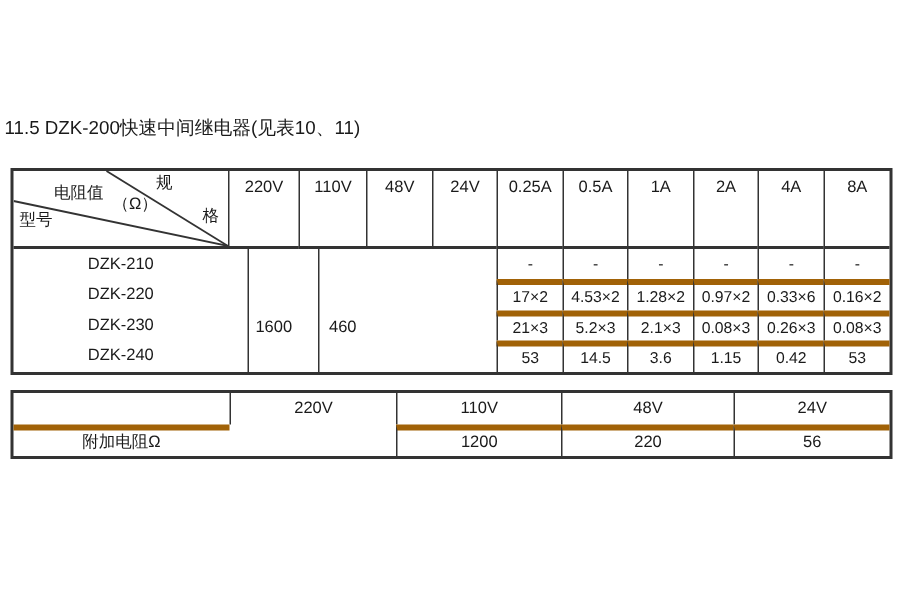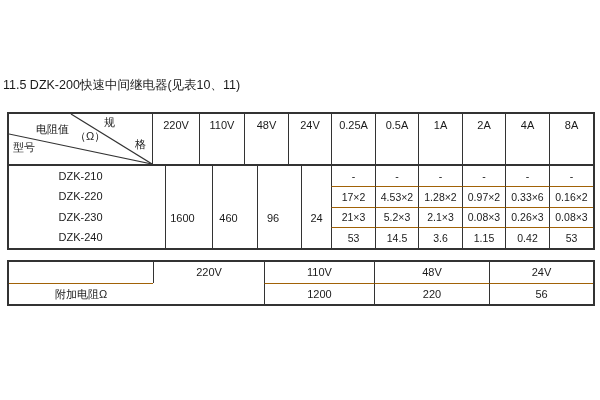--- a/index.html
+++ b/index.html
@@ -11,21 +11,21 @@
   .tbl{position:absolute;display:grid;border:2px solid #333;background:#fff;}
   .t1{left:7px;top:112px;
       grid-template-columns:143px 47px 45px 44px 43px 44px 43px 44px 43px 44px 44px;
       grid-template-rows:52px 20px 21px 20px 21px;}
   .t2{left:7px;top:260px;
       grid-template-columns:144px 111px 110px 115px 104px;
       grid-template-rows:21px 21px;}
   .cell{box-sizing:border-box;display:flex;align-items:center;justify-content:center;
         font-size:11px;line-height:1;overflow:hidden;white-space:nowrap;}
   .bl{border-left:1px solid #333;}
-  .bt{border-top:1px solid #a16207;}
+  .bt{border-top:4px solid #a16207;}
   .hb{border-bottom:2px solid #333;}
   .h{align-items:flex-start;padding-top:6px;}
   .vm{align-items:center;padding-top:22px;margin-left:13px;}
   .an{font-size:10.5px;}
   .diag{position:relative;display:block;}
   .diag svg{position:absolute;left:0;top:0;}
   .dl{position:absolute;font-size:11px;line-height:1;white-space:nowrap;}
   .dl-gui{left:95px;top:3px;}
   .dl-ge{left:126px;top:25px;}
   .dl-res{left:27px;top:10px;}
@@ -64,22 +64,20 @@
     <div class="cell h bl hb" style="grid-area:1/10">4A</div>
     <div class="cell h bl hb" style="grid-area:1/11">8A</div>
 
     <div class="cell" style="grid-area:2/1">DZK-210</div>
     <div class="cell" style="grid-area:3/1">DZK-220</div>
     <div class="cell" style="grid-area:4/1">DZK-230</div>
     <div class="cell" style="grid-area:5/1">DZK-240</div>
 
     <div class="cell bl vm" style="grid-area:2/2/6/3">1600</div>
     <div class="cell bl vm" style="grid-area:2/3/6/4">460</div>
-    <div class="cell bl vm" style="grid-area:2/4/6/5">96</div>
-    <div class="cell bl vm" style="grid-area:2/5/6/6">24</div>
 
     <div class="cell bl an" style="grid-area:2/6">-</div>
     <div class="cell bl an" style="grid-area:2/7">-</div>
     <div class="cell bl an" style="grid-area:2/8">-</div>
     <div class="cell bl an" style="grid-area:2/9">-</div>
     <div class="cell bl an" style="grid-area:2/10">-</div>
     <div class="cell bl an" style="grid-area:2/11">-</div>
 
     <div class="cell bl bt an" style="grid-area:3/6">17×2</div>
     <div class="cell bl bt an" style="grid-area:3/7">4.53×2</div>

